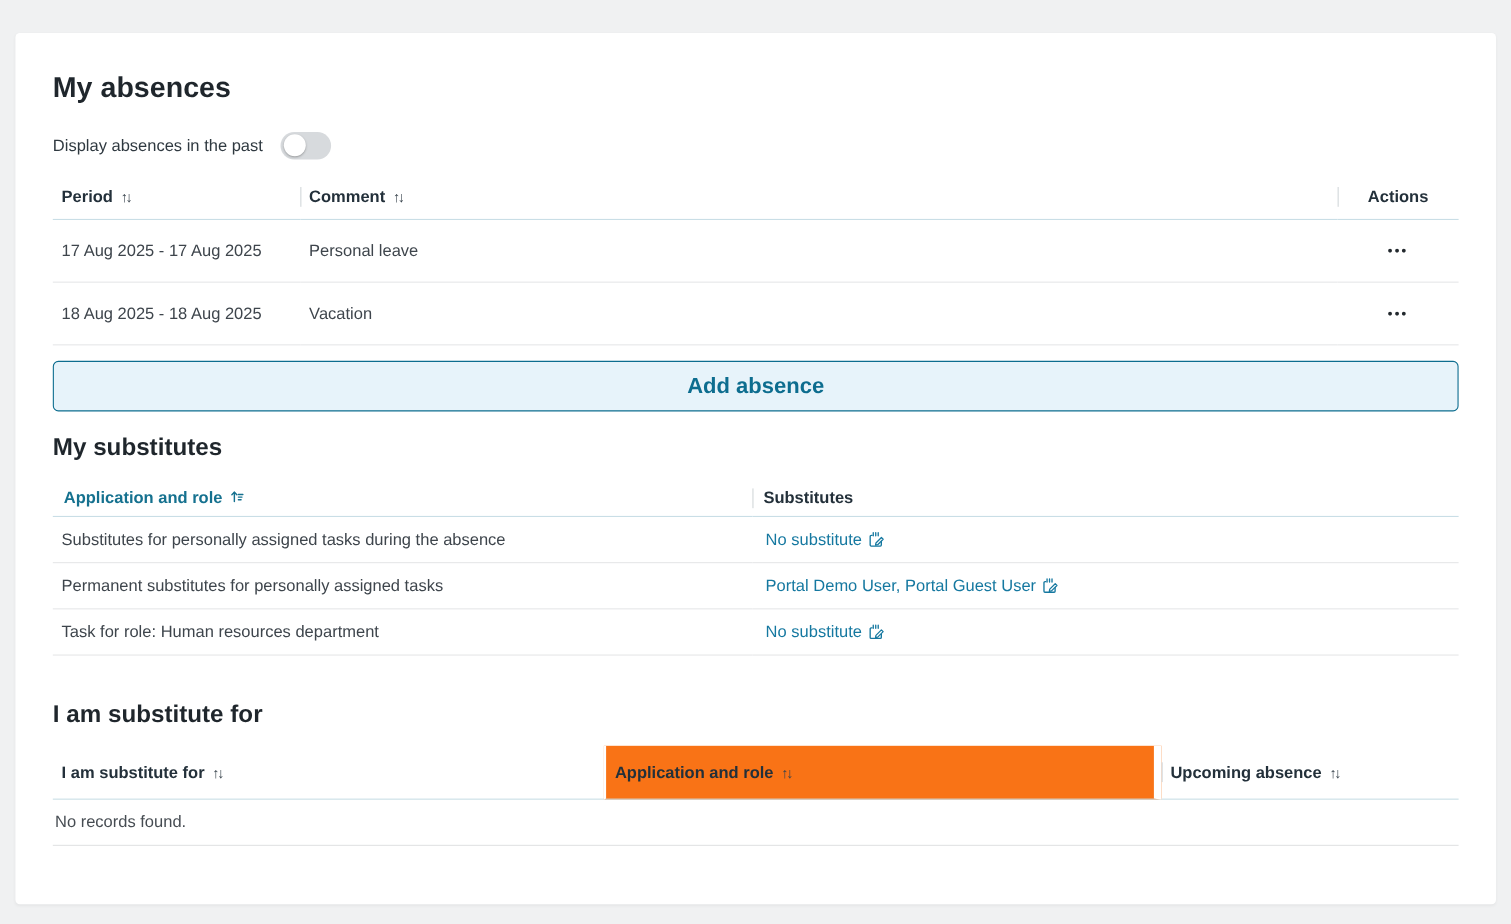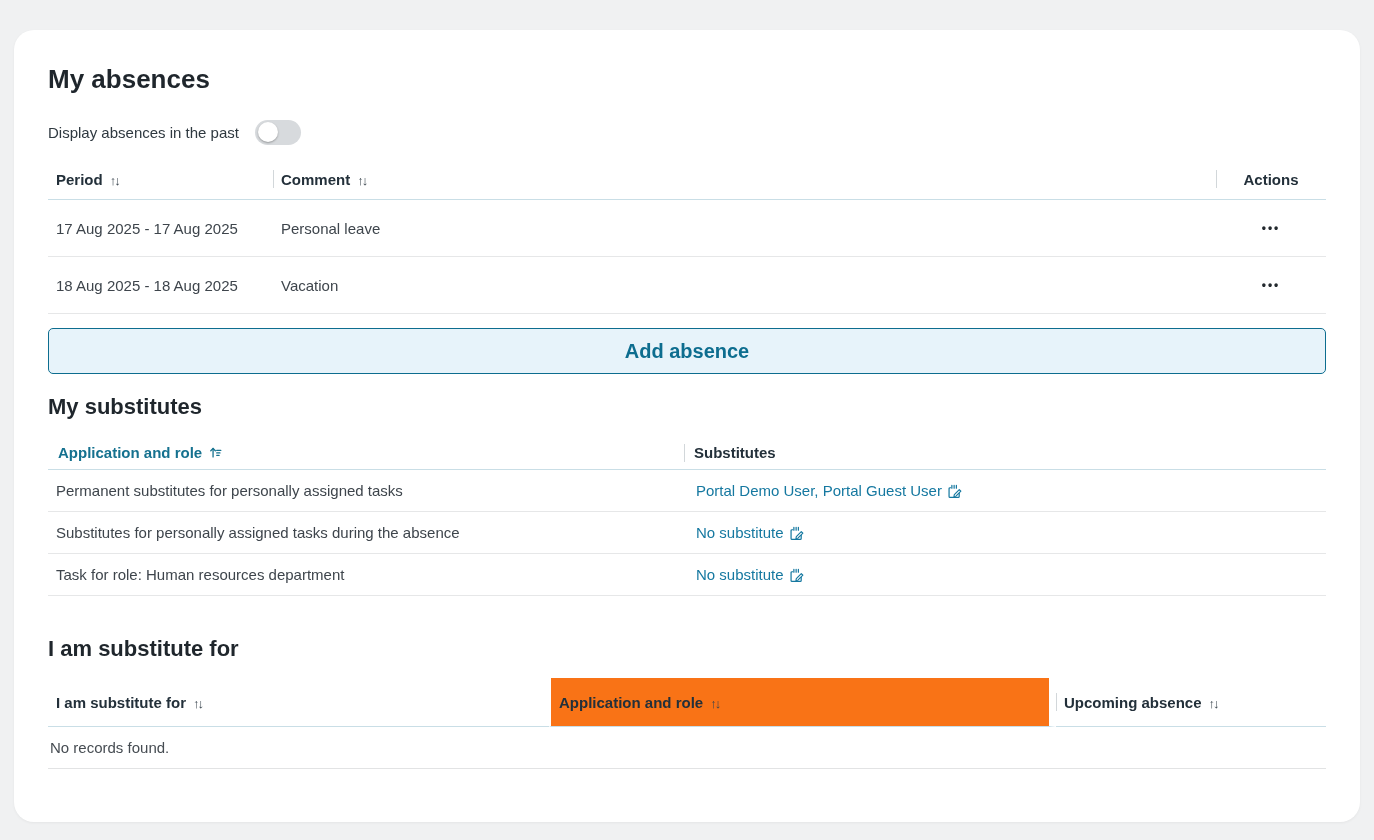--- a/index.html
+++ b/index.html
@@ -9,21 +9,21 @@
     font-family: "Liberation Sans", sans-serif;
     color: #2b3138;
     overflow: hidden;
   }
   .card {
     position: absolute;
     left: 14px; top: 30px;
     width: 1346px; height: 792px;
     box-sizing: border-box;
     background: #ffffff;
-    border-radius: 20px;
+    border-radius: 4px;
     box-shadow: 0 1px 3px rgba(0,0,0,0.05);
     padding: 34px 34px 30px 34px;
   }
   h1.page-title {
     margin: 0 0 24px 0;
     font-size: 26px;
     font-weight: bold;
     color: #1f262c;
   }
   .toggle-row {
@@ -237,40 +237,40 @@
               <path d="M9.5 5.5h5M9.5 8.5h4M9.5 11.5h3"></path>
             </svg>
         </th>
         <th class="sep">
           <span>Substitutes</span>
         </th>
       </tr>
     </thead>
     <tbody>
       <tr>
+        <td>Substitutes for personally assigned tasks during the absence</td>
+        <td style="padding-left:12px;">
+          <a class="link"><span>No substitute</span><svg class="edit-icon" width="15" height="15" viewBox="0 0 16 16" fill="none" stroke="#1578a0" stroke-width="1.3" stroke-linecap="round">
+                <path d="M13 9.5v3.8a1 1 0 0 1-1 1H3.2a1 1 0 0 1-1-1V5a1 1 0 0 1 1-1h.8"></path>
+                <path d="M5.2 1.4v3M7.6 1.4v3M10 1.4v3"></path>
+                <path d="M7.4 13.4l.4-2.1 5.3-5.3 1.7 1.7-5.3 5.3z" fill="#ffffff" stroke-width="1.2" stroke-linejoin="round"></path>
+              </svg></a>
+        </td>
+      </tr>
+      <tr>
         <td>Permanent substitutes for personally assigned tasks</td>
         <td style="padding-left:12px;">
           <a class="link"><span>Portal Demo User, Portal Guest User</span><svg class="edit-icon" width="15" height="15" viewBox="0 0 16 16" fill="none" stroke="#1578a0" stroke-width="1.3" stroke-linecap="round">
                 <path d="M13 9.5v3.8a1 1 0 0 1-1 1H3.2a1 1 0 0 1-1-1V5a1 1 0 0 1 1-1h.8"></path>
                 <path d="M5.2 1.4v3M7.6 1.4v3M10 1.4v3"></path>
                 <path d="M7.4 13.4l.4-2.1 5.3-5.3 1.7 1.7-5.3 5.3z" fill="#ffffff" stroke-width="1.2" stroke-linejoin="round"></path>
               </svg></a>
         </td>
       </tr>
       <tr>
-        <td>Substitutes for personally assigned tasks during the absence</td>
-        <td style="padding-left:12px;">
-          <a class="link"><span>No substitute</span><svg class="edit-icon" width="15" height="15" viewBox="0 0 16 16" fill="none" stroke="#1578a0" stroke-width="1.3" stroke-linecap="round">
-                <path d="M13 9.5v3.8a1 1 0 0 1-1 1H3.2a1 1 0 0 1-1-1V5a1 1 0 0 1 1-1h.8"></path>
-                <path d="M5.2 1.4v3M7.6 1.4v3M10 1.4v3"></path>
-                <path d="M7.4 13.4l.4-2.1 5.3-5.3 1.7 1.7-5.3 5.3z" fill="#ffffff" stroke-width="1.2" stroke-linejoin="round"></path>
-              </svg></a>
-        </td>
-      </tr>
-      <tr>
         <td>Task for role: Human resources department</td>
         <td style="padding-left:12px;">
           <a class="link"><span>No substitute</span><svg class="edit-icon" width="15" height="15" viewBox="0 0 16 16" fill="none" stroke="#1578a0" stroke-width="1.3" stroke-linecap="round">
                 <path d="M13 9.5v3.8a1 1 0 0 1-1 1H3.2a1 1 0 0 1-1-1V5a1 1 0 0 1 1-1h.8"></path>
                 <path d="M5.2 1.4v3M7.6 1.4v3M10 1.4v3"></path>
                 <path d="M7.4 13.4l.4-2.1 5.3-5.3 1.7 1.7-5.3 5.3z" fill="#ffffff" stroke-width="1.2" stroke-linejoin="round"></path>
               </svg></a>
         </td>
       </tr>
     </tbody>

